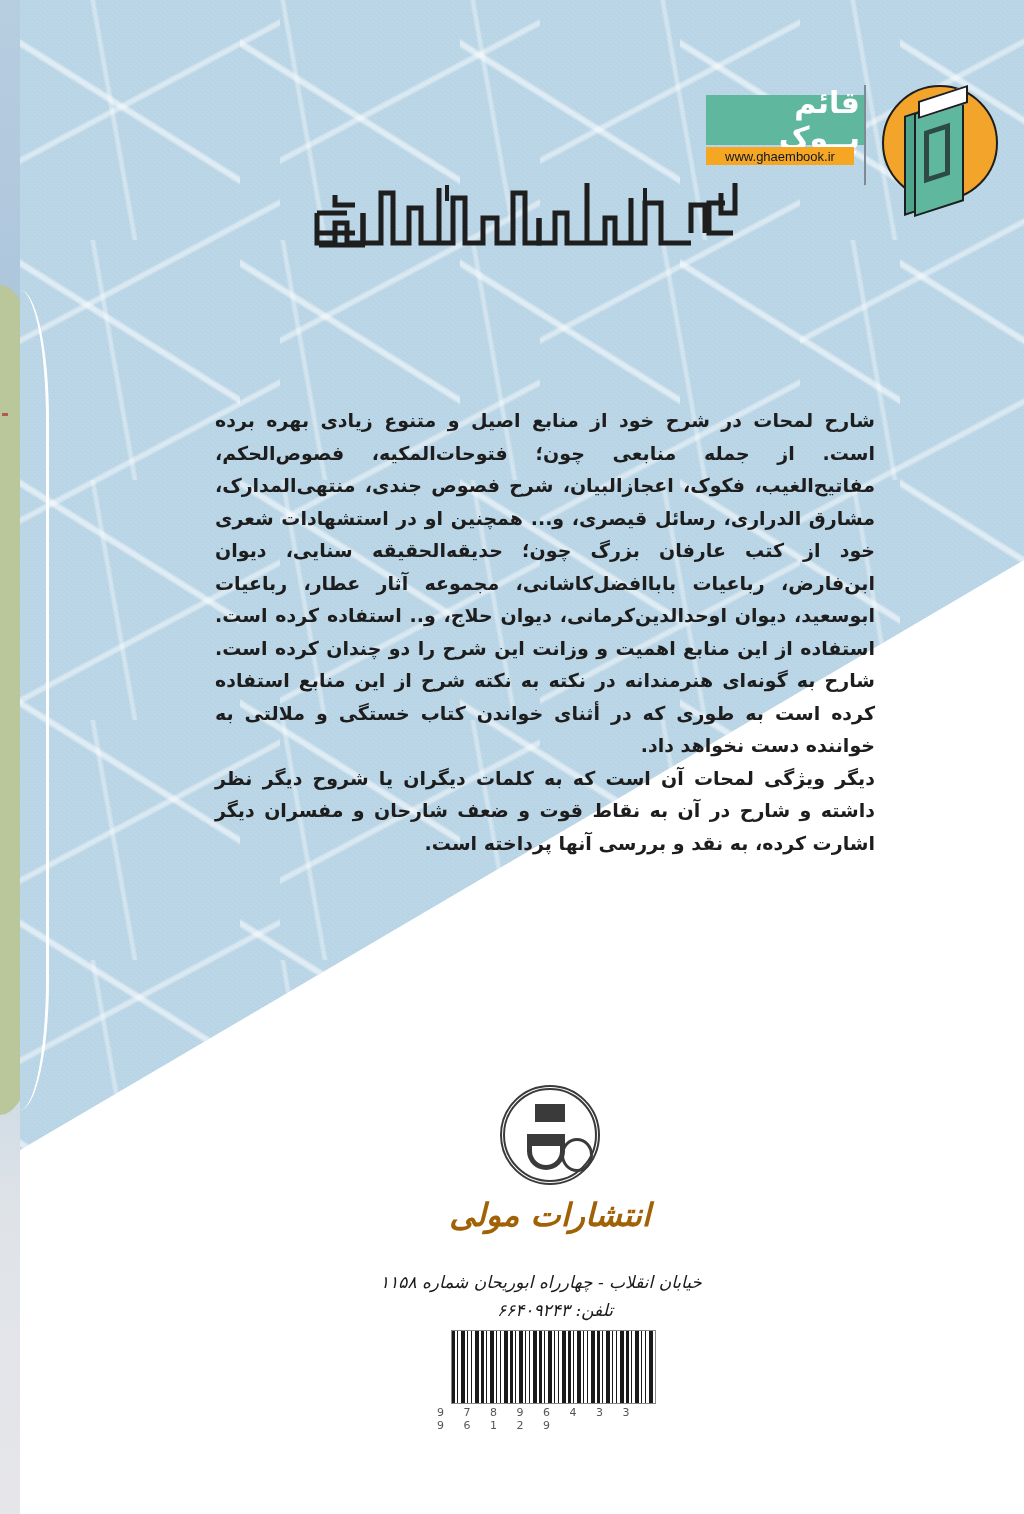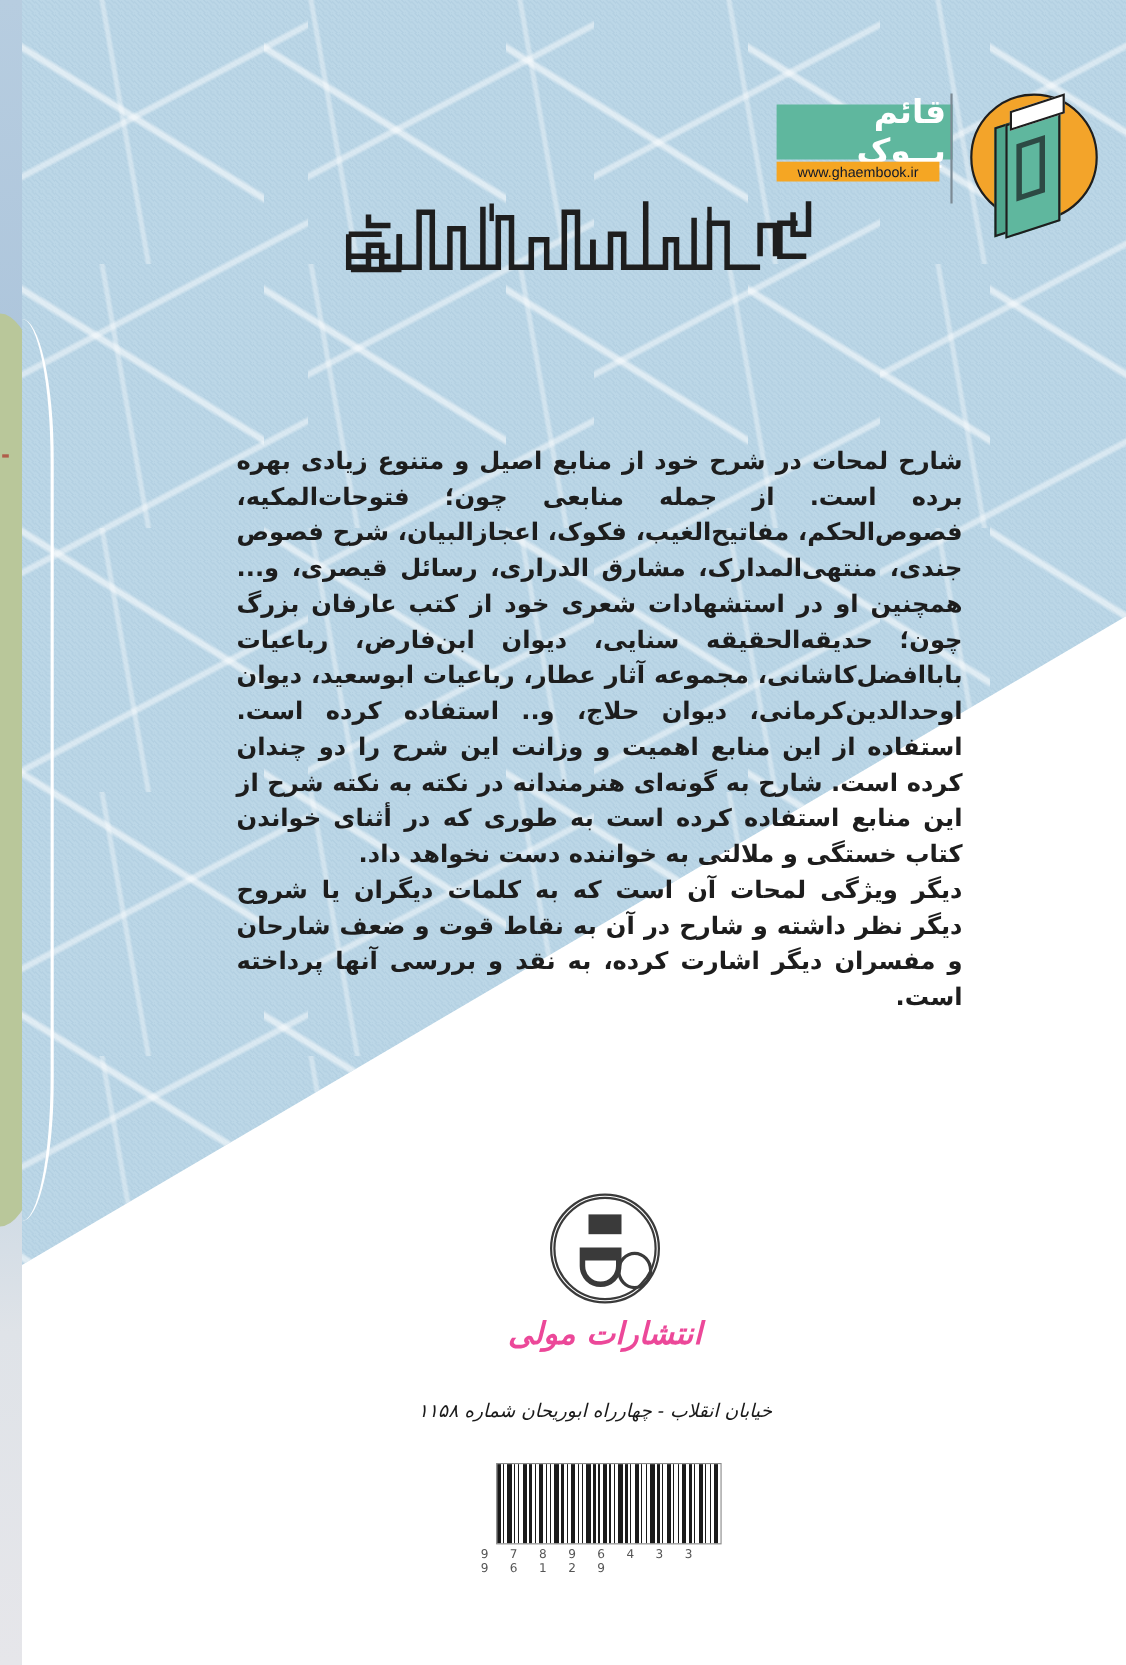--- a/index.html
+++ b/index.html
@@ -96,21 +96,21 @@
       position: absolute; left: 285px; top: 173px; width: 440px; height: 80px;
     }
     .kufic svg { width: 100%; height: 100%; }
 
     
     .body-text {
       position: absolute; left: 195px; top: 404px; width: 660px;
       direction: rtl; text-align: justify; text-align-last: right;
       color: #1d1d1d;
       font-family: "DejaVu Sans", sans-serif; font-weight: bold;
-      font-size: 22px; line-height: 32.5px;
+      font-size: 19px; line-height: 32.5px;
     }
     .body-text p { margin: 0; }
 
     
     .publisher-logo {
       position: absolute; left: 480px; top: 1085px; width: 100px; height: 100px;
       border-radius: 50%; border: 5px double #3a3a3a; box-sizing: border-box;
     }
     .pl-cube {
       position: absolute; left: 30px; top: 14px; width: 30px; height: 18px; background: #3a3a3a;
@@ -119,21 +119,21 @@
       position: absolute; left: 22px; top: 44px; width: 38px; height: 36px;
       border: 5px solid #3a3a3a; border-top: 12px solid #3a3a3a; border-radius: 0 0 20px 20px; box-sizing: border-box;
     }
     .pl-swirl {
       position: absolute; left: 56px; top: 48px; width: 26px; height: 28px;
       border: 3px solid #3a3a3a; border-radius: 50%;
     }
     .publisher-name {
       position: absolute; left: 380px; top: 1196px; width: 300px; text-align: center;
       direction: rtl; font-family: "DejaVu Serif", serif; font-style: italic; font-weight: bold;
-      font-size: 28px; color: #ec4899;
+      font-size: 32px; color: #a16207;
     }
     .address {
       position: absolute; left: 360px; top: 1272px; width: 350px; text-align: left;
       direction: rtl; font-family: "DejaVu Serif", serif; font-style: italic; font-size: 17px; color: #1a1a1a;
     }
     .phone {
       position: absolute; left: 360px; top: 1300px; width: 350px; text-align: center;
       direction: rtl; font-family: "DejaVu Serif", serif; font-style: italic; font-size: 17px; color: #1a1a1a;
     }
     .barcode {
@@ -194,20 +194,21 @@
     <p>دیگر ویژگی لمحات آن است که به کلمات دیگران یا شروح دیگر نظر داشته و شارح در آن به نقاط قوت و ضعف شارحان و مفسران دیگر اشارت کرده، به نقد و بررسی آنها پرداخته است.</p>
   </div>
 
   <div class="publisher-logo">
     <div class="pl-cube"></div>
     <div class="pl-body"></div>
     <div class="pl-swirl"></div>
   </div>
   <div class="publisher-name">انتشارات مولی</div>
   <div class="address">خیابان انقلاب - چهارراه ابوریحان شماره ۱۱۵۸</div>
+  <div class="phone">تلفن: ۶۶۴۰۹۲۴۳</div>
 
   <div class="barcode">
     <div class="barcode-bars"></div>
     <div class="barcode-digits">9 7 8 9 6 4 3 3 9 6 1 2 9</div>
   </div>
 </div>
 
 <div class="green-inner-edge"></div>
 
 </body></html>

